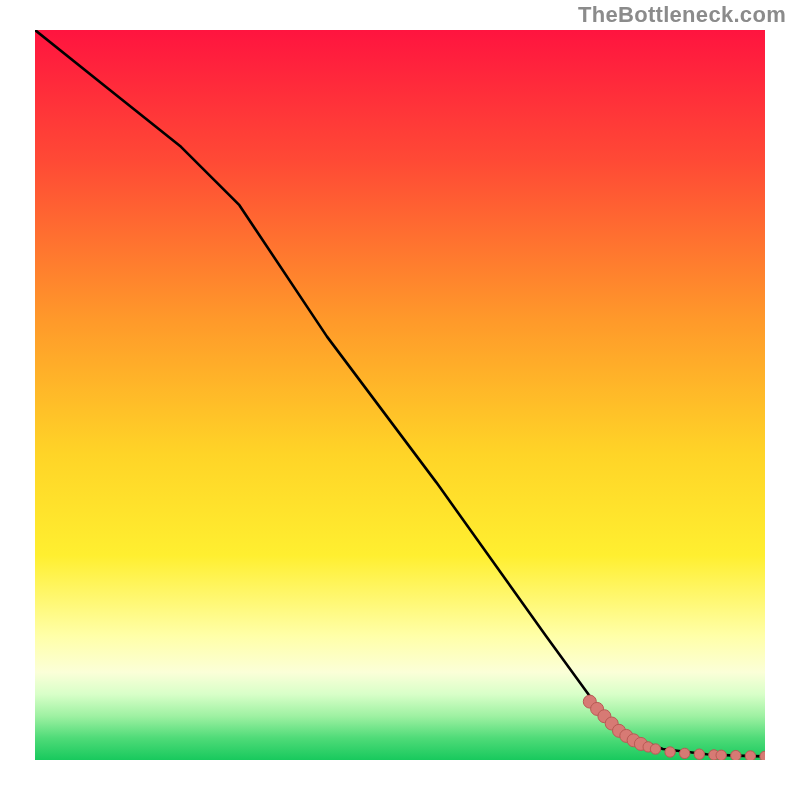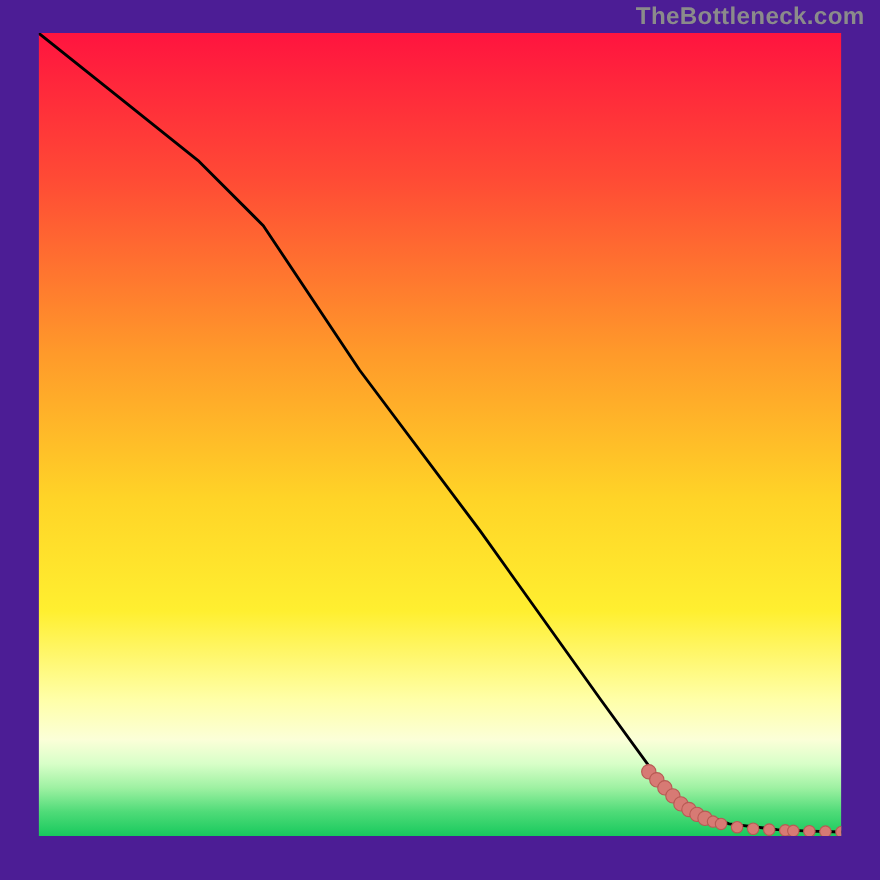--- a/index.html
+++ b/index.html
@@ -9,21 +9,21 @@
     height: 800px;
     background: #000;
     overflow: hidden;
   }
   .frame {
     position: absolute;
     left: 0;
     top: 0;
     width: 800px;
     height: 800px;
-    background: #4c1d95;
+    background: #ffffff;
   }
   .watermark {
     position: absolute;
     top: 2px;
     right: 14px;
     font-family: Arial, Helvetica, sans-serif;
     font-size: 22px;
     font-weight: 600;
     color: #8b8b8b;
     letter-spacing: 0.3px;

